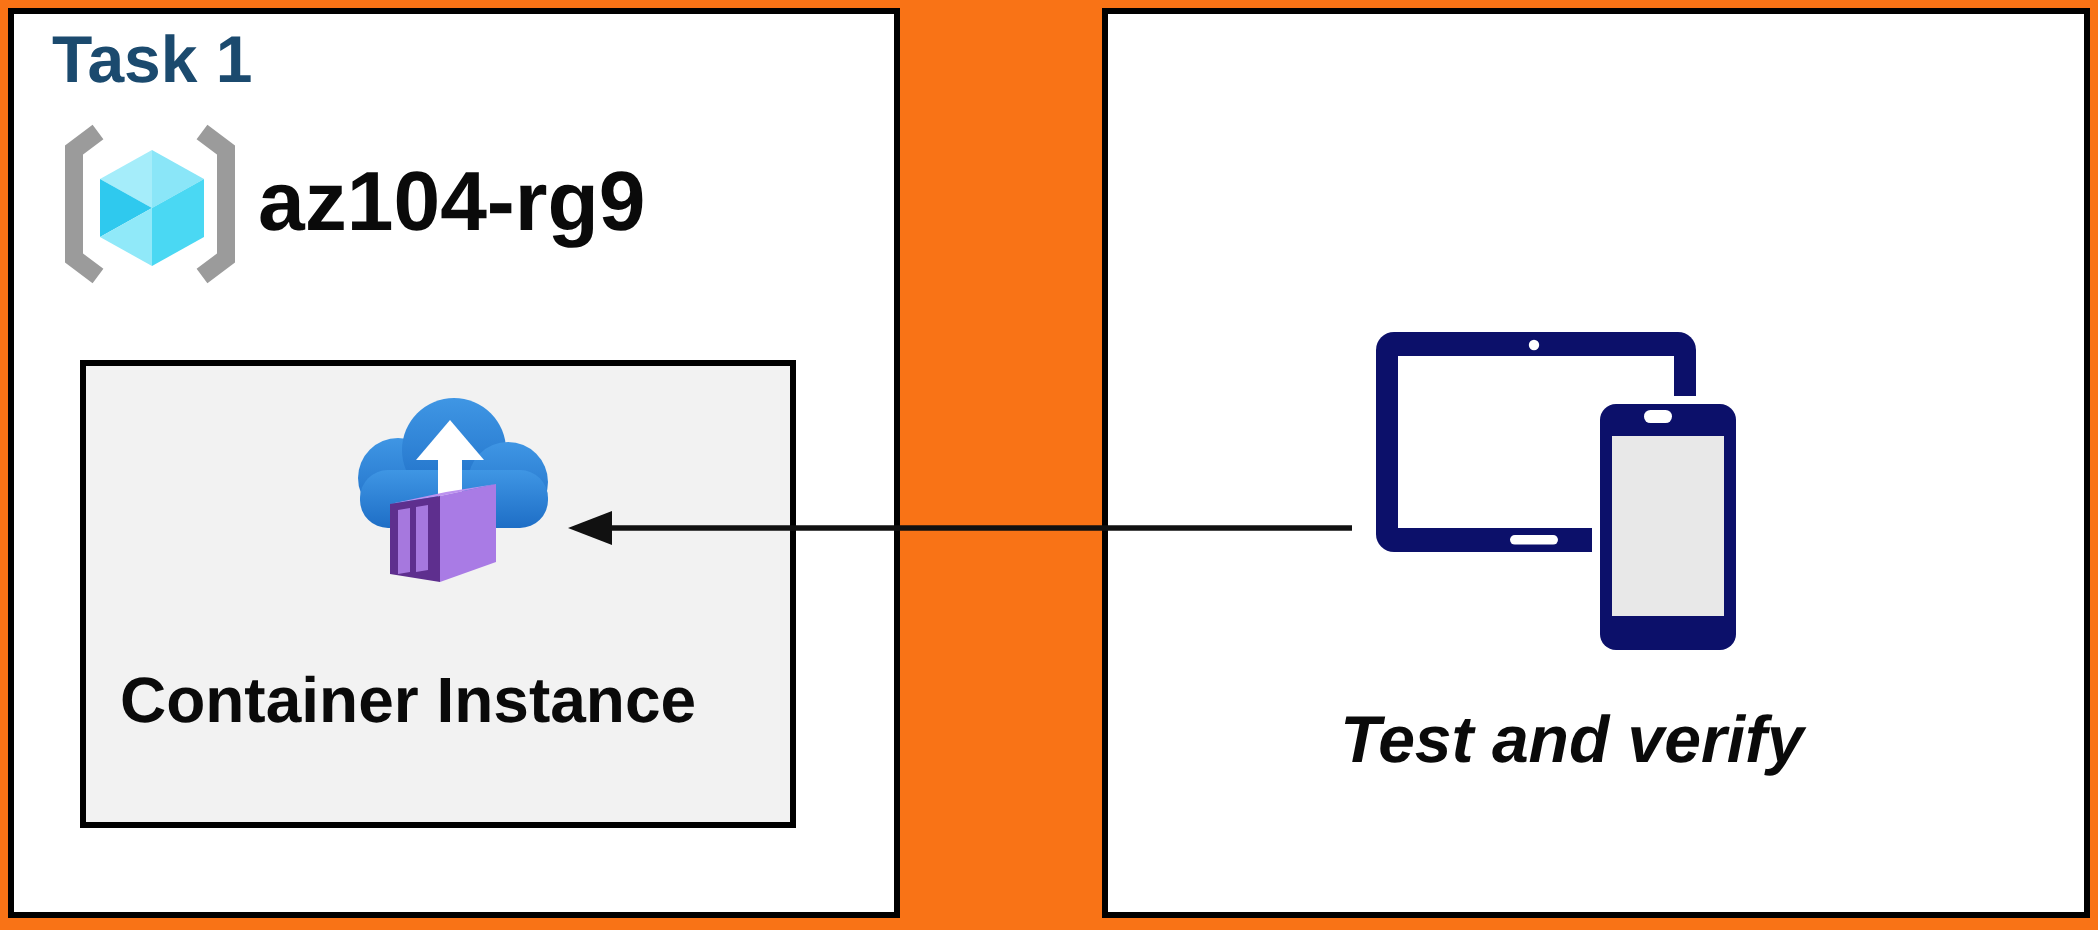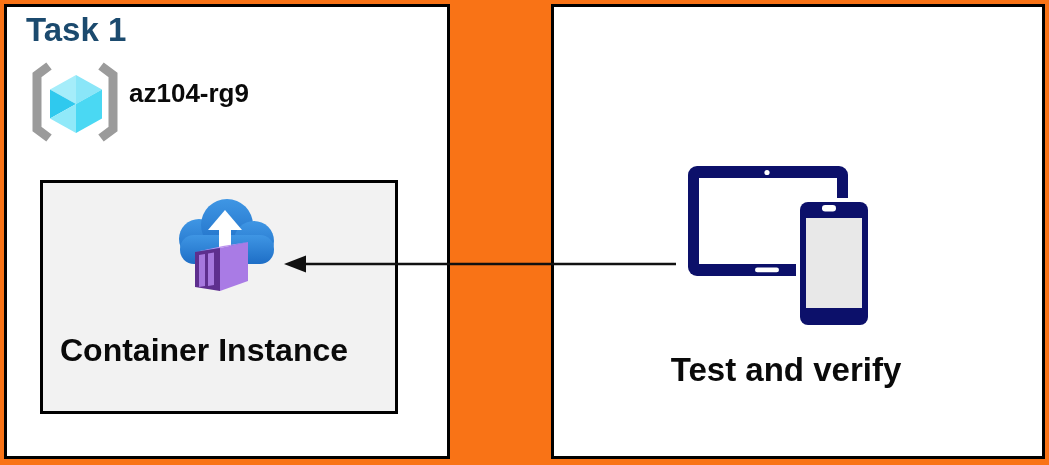--- a/index.html
+++ b/index.html
@@ -22,42 +22,42 @@
     position:absolute;
     font-size:33px;font-weight:700;line-height:1.1;
     color:var(--title-navy,#1b4a6e);
     white-space:nowrap;
   }
   #task1-title{left:26px;top:12px;}
   #task2-title{left:578px;top:12px;}
   #rg-icon{position:absolute;left:32px;top:62px;}
   #rg-label{
     position:absolute;left:129px;top:80px;
-    font-size:26px;font-weight:700;line-height:1;
+    font-size:42px;font-weight:700;line-height:1;
     color:var(--text-black,#0a0a0a);white-space:nowrap;
   }
   #container-panel{
     position:absolute;left:40px;top:180px;width:358px;height:234px;
     box-sizing:border-box;
     border:3px solid var(--box-border,#000);
     background:var(--panel-fill,#f2f2f2);
   }
   #aci-icon{position:absolute;left:175px;top:197px;}
   #container-label{
     position:absolute;left:40px;top:333px;width:328px;
     text-align:center;
     font-size:32px;font-weight:700;line-height:1.1;
     color:var(--text-black,#0a0a0a);white-space:nowrap;
   }
   #devices-icon{position:absolute;left:686px;top:164px;}
   #test-caption{
     position:absolute;left:636px;top:352px;width:300px;
     text-align:center;
     font-size:33px;font-weight:700;line-height:1.1;
-    color:var(--text-black,#0a0a0a);white-space:nowrap;
+    color:var(--text-black,#0a0a0a);white-space:nowrap;font-style:italic;
   }
   #connector{position:absolute;left:0;top:0;pointer-events:none;}
   .cube-tl{fill:var(--cube-top-left,#a5edfa);}
   .cube-tr{fill:var(--cube-top-right,#8ae6f8);}
   .cube-l{fill:var(--cube-left,#2fc9ee);}
   .cube-b{fill:var(--cube-bottom,#90e9f9);}
   .cube-r{fill:var(--cube-right,#4ad8f3);}
   .ctr-front{fill:var(--container-front,#5e2f8e);}
   .ctr-panel{fill:var(--container-panel,#a678de);}
   .ctr-side{fill:var(--container-side,#a97be5);}

